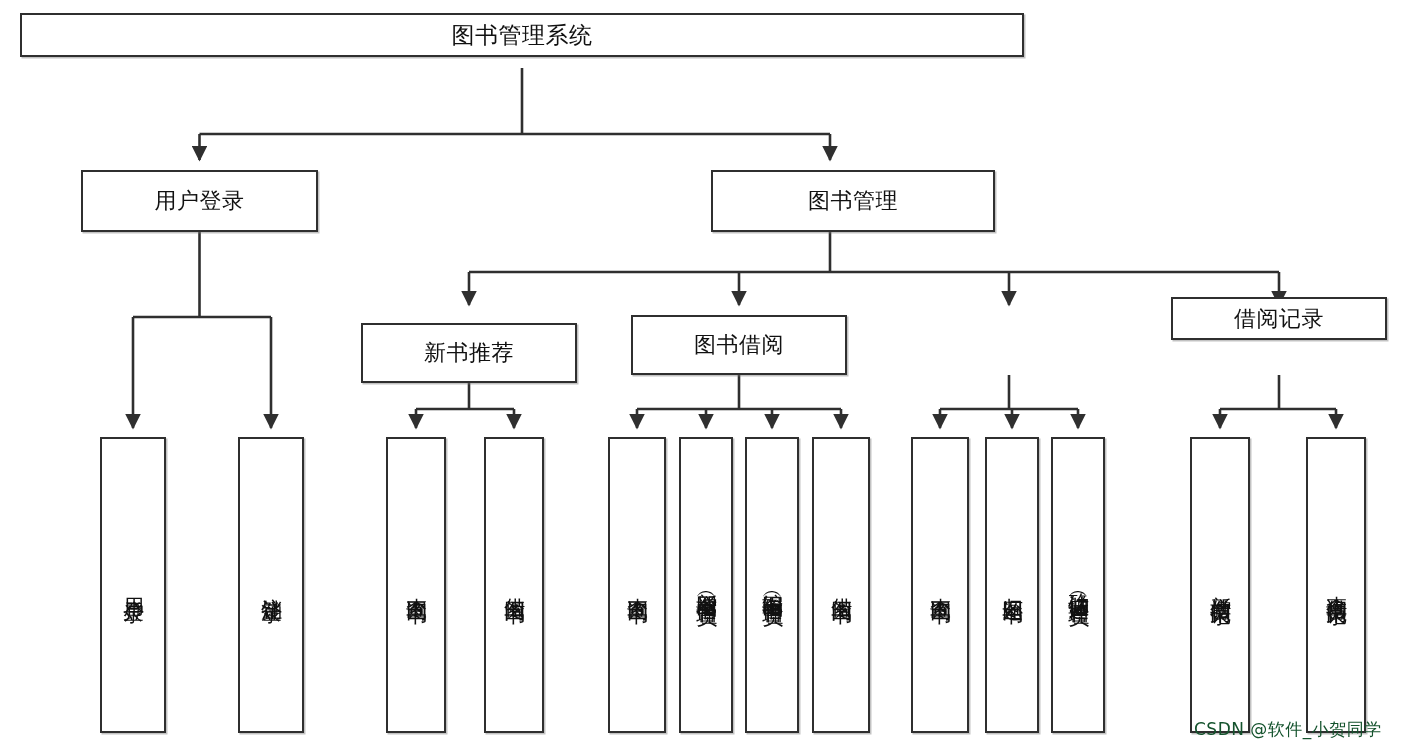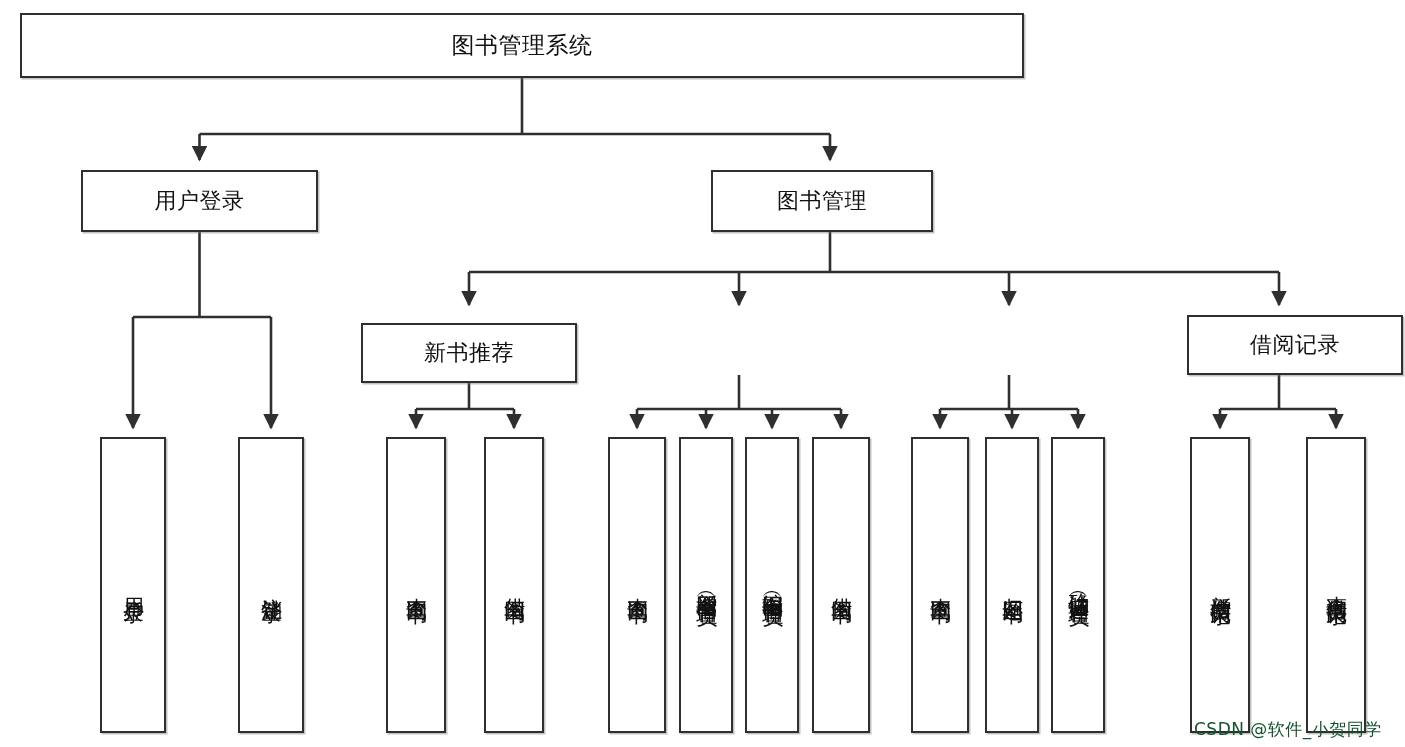--- a/index.html
+++ b/index.html
@@ -105,35 +105,38 @@
       <path d="M 1012 409 L 1012 428" marker-end="url(#arrow)"></path>
       <path d="M 1078 409 L 1078 428" marker-end="url(#arrow)"></path>
 
       <path d="M 1279 375 L 1279 409"></path>
       <path d="M 1220 409 L 1336 409"></path>
       <path d="M 1220 409 L 1220 428" marker-end="url(#arrow)"></path>
       <path d="M 1336 409 L 1336 428" marker-end="url(#arrow)"></path>
     </g>
   </svg>
 
-  <div class="node root" style="left:20px; top:13px; width:1004px; height:65px;">
+  <div class="node root" style="left:20px; top:13px; width:1004px; height:44px;">
     <span class="lbl">图书管理系统</span>
   </div>
 
   <div class="node" style="left:81px; top:170px; width:237px; height:62px;">
     <span class="lbl">用户登录</span>
   </div>
-  <div class="node" style="left:711px; top:170px; width:222px; height:62px;">
+  <div class="node" style="left:711px; top:170px; width:284px; height:62px;">
     <span class="lbl">图书管理</span>
   </div>
 
   <div class="node" style="left:361px; top:323px; width:216px; height:60px;">
     <span class="lbl">新书推荐</span>
   </div>
-  <div class="node" style="left:1171px; top:315px; width:216px; height:60px;margin-left:16px;">
+  <div class="node" style="left:631px; top:315px; width:216px; height:60px;">
+    <span class="lbl">图书借阅</span>
+  </div>
+  <div class="node" style="left:1171px; top:297px; width:216px; height:43px;">
     <span class="lbl">借阅记录</span>
   </div>
 
   <div class="node vertical" style="left:100px; top:437px; width:66px; height:296px;">
     <span class="lbl">用户登录</span>
   </div>
   <div class="node vertical" style="left:238px; top:437px; width:66px; height:296px;">
     <span class="lbl">注销登录</span>
   </div>
 

